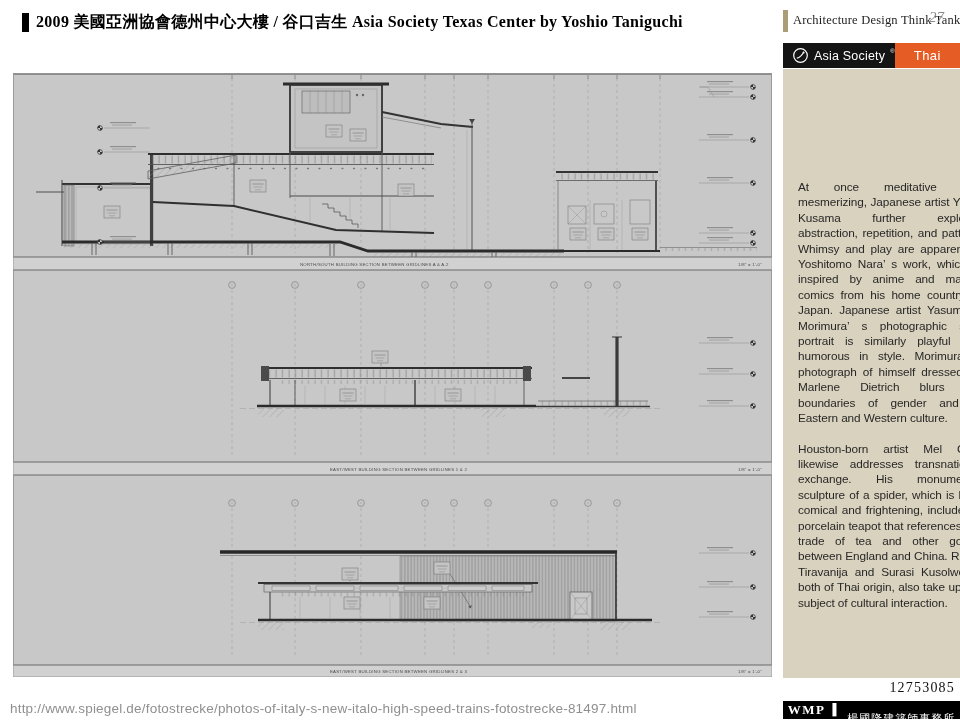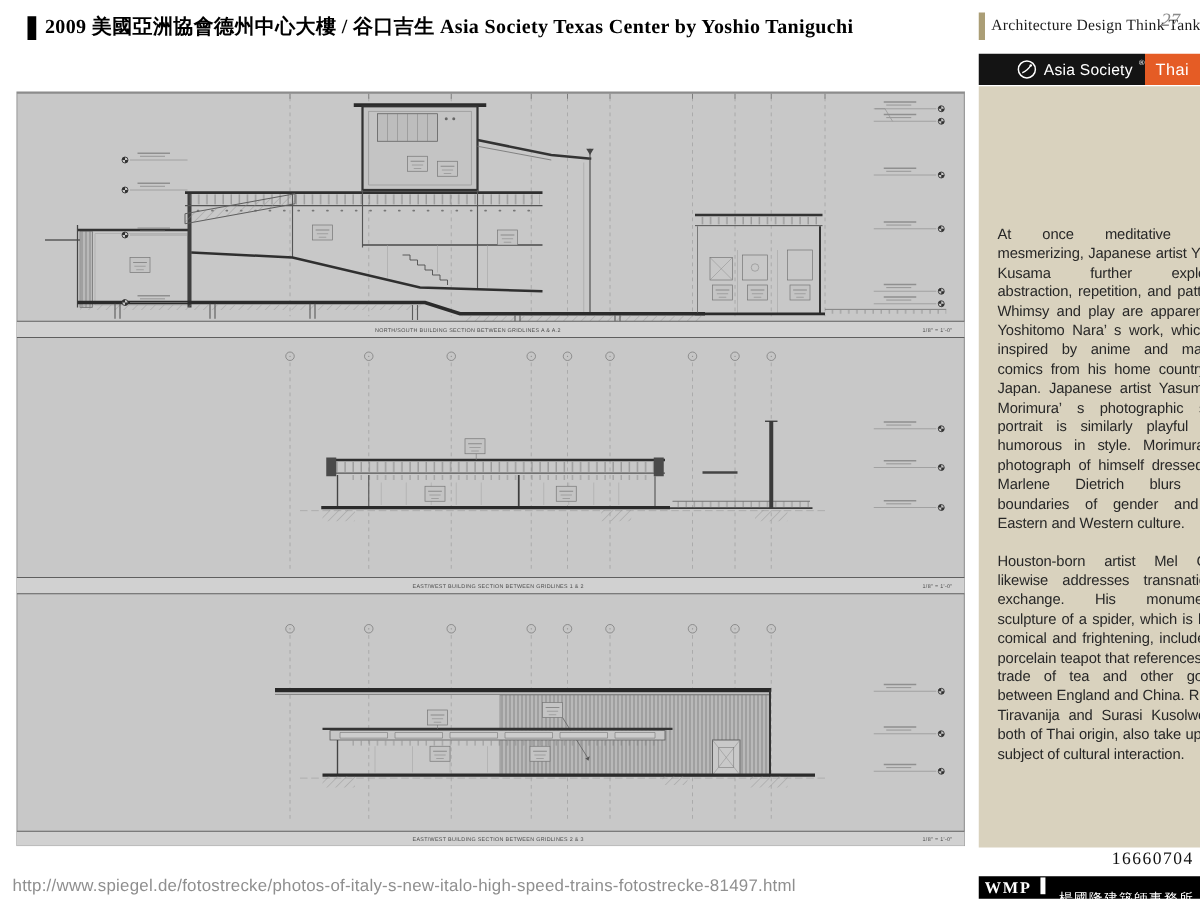--- a/index.html
+++ b/index.html
@@ -5,21 +5,21 @@
   html,body{margin:0;padding:0;background:#fff;}
   body{width:960px;height:720px;overflow:hidden;font-family:"Liberation Sans","DejaVu Sans",sans-serif;}
   .slide{position:relative;width:960px;height:720px;background:#fff;}
   .abs{position:absolute;}
   .header-bullet{left:22px;top:13px;width:7px;height:19px;background:#000;}
   .header-title{left:36px;top:9px;font:700 16px/26px "Liberation Serif","DejaVu Serif",serif;color:#000;letter-spacing:.3px;white-space:nowrap;}
   .tt-bar{left:783px;top:10px;width:5px;height:22px;background:#ab9e76;}
   .tt-label{left:793px;top:13px;font:12.5px "Liberation Serif","DejaVu Serif",serif;color:#1d1d1d;letter-spacing:.2px;white-space:nowrap;}
   .tt-num{left:929px;top:9px;font:italic 15px "Liberation Serif","DejaVu Serif",serif;color:#8a8a8a;}
   .logo-bar{left:783px;top:43px;width:177px;height:25px;display:flex;}
-  .logo-black{flex:1;background:#141414;display:flex;align-items:center;gap:5px;padding-left:30px;}
+  .logo-black{flex:1;background:#141414;display:flex;align-items:center;gap:5px;padding-left:9px;}
   .logo-brand{color:#fff;font-size:12.5px;letter-spacing:.2px;white-space:nowrap;}
   .logo-reg{color:#fff;font-size:6px;align-self:flex-start;margin-top:5px;}
   .logo-orange{width:77px;background:#e55c25;color:#fff;font-size:13px;display:flex;align-items:center;justify-content:center;letter-spacing:.4px;}
   .sidebar{left:783px;top:69px;width:207px;height:609px;background:#d9d2be;}
   .sidebar-text{position:absolute;left:15px;right:9px;top:111px;font-size:11.8px;line-height:15.4px;color:#272727;text-align:justify;letter-spacing:-.1px;}
   .sidebar-text p{margin:0 0 15px 0;}
   .date{left:783px;top:680px;width:172px;text-align:right;font:14px "Liberation Serif","DejaVu Serif",serif;letter-spacing:1.2px;color:#111;}
   .url{left:10px;top:701px;font-size:13.5px;color:#8f8f8f;letter-spacing:.2px;white-space:nowrap;}
   .footer-bar{left:783px;top:701px;width:177px;height:18px;background:#000;color:#fff;display:flex;align-items:center;justify-content:center;gap:7px;}
   .fw{font:700 13px "Liberation Serif","DejaVu Serif",serif;letter-spacing:1.5px;}
@@ -301,21 +301,21 @@
     </g>
   </svg>
 
   <div class="abs sidebar">
     <div class="sidebar-text">
       <p>At once meditative and mesmerizing, Japanese artist Yayoi Kusama further explores abstraction, repetition, and pattern. Whimsy and play are apparent in Yoshitomo Nara’ s work, which is inspired by anime and manga comics from his home country of Japan. Japanese artist Yasumasa Morimura’ s photographic self-portrait is similarly playful and humorous in style. Morimura’ s photograph of himself dressed as Marlene Dietrich blurs the boundaries of gender and of Eastern and Western culture.</p>
       <p>Houston-born artist Mel Chin likewise addresses transnational exchange. His monumental sculpture of a spider, which is both comical and frightening, includes a porcelain teapot that references the trade of tea and other goods between England and China. Rirkrit Tiravanija and Surasi Kusolwong, both of Thai origin, also take up the subject of cultural interaction.</p>
     </div>
   </div>
 
-  <div class="abs date">16660704</div>
+  <div class="abs date">12753085</div>
 
   <div class="abs url">http://www.spiegel.de/fotostrecke/photos-of-italy-s-new-italo-high-speed-trains-fotostrecke-81497.html</div>
 
   <div class="abs footer-bar">
     <span class="fw">WMP</span>
     <span class="fd">▌</span>
     <span class="fz">楊國隆建築師事務所</span>
   </div>
 
 </div>

